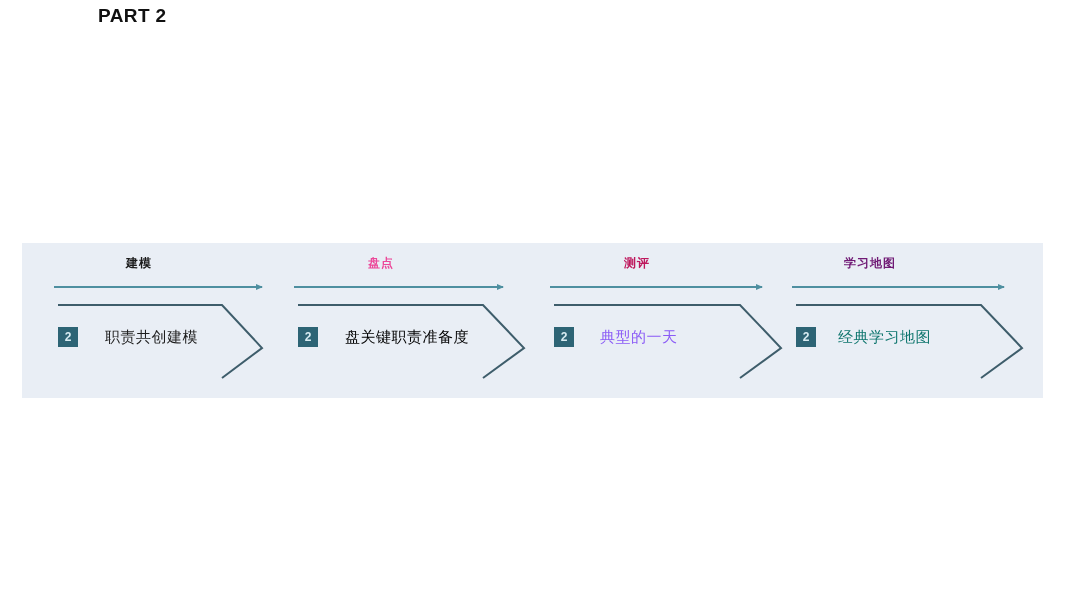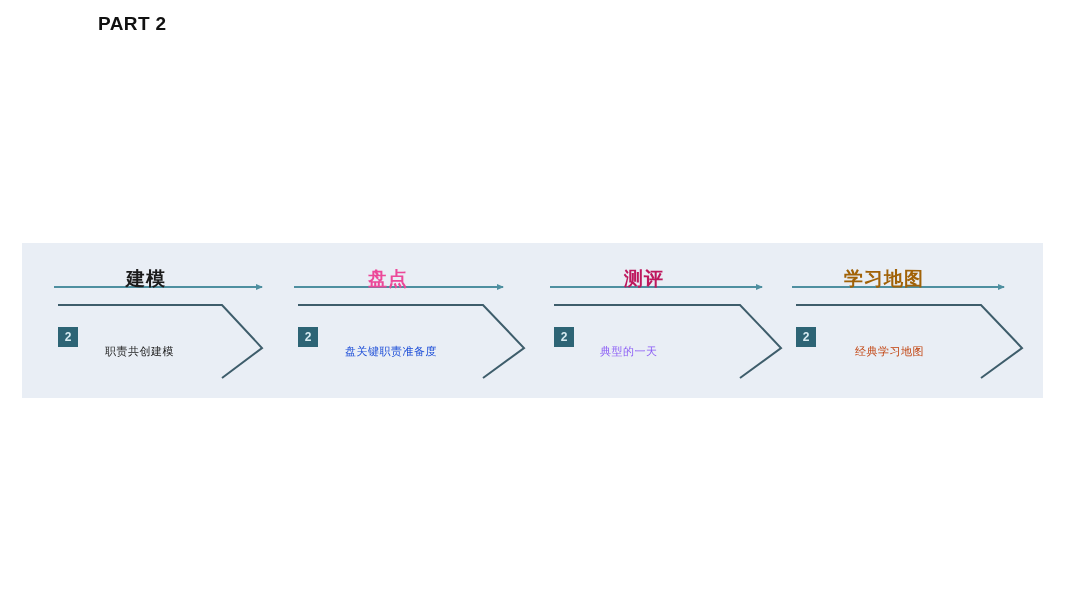--- a/index.html
+++ b/index.html
@@ -19,21 +19,20 @@
   
   #slide-title {
     position: absolute;
     left: 98px;
     top: 5px;
     font-size: 19px;
     font-weight: bold;
     color: #111111;
     letter-spacing: 0.4px;
     white-space: nowrap;
-    margin-top: 8px;
   }
 
   
   #process-band {
     position: absolute;
     left: 22px;
     top: 243px;
     width: 1021px;
     height: 155px;
     background: #e9eef5;
@@ -51,22 +50,22 @@
 
   
   .stage {
     position: absolute;
     top: 243px;
     height: 155px;
   }
 
   .stage-heading {
     position: absolute;
-    top: 23px;
-    font-size: 19px;
+    top: 12px;
+    font-size: 12px;
     font-weight: bold;
     color: #1b1b1b;
     white-space: nowrap;
     letter-spacing: 1px;
   }
 
   .stage-badge {
     position: absolute;
     top: 84px;
     width: 20px;
@@ -75,22 +74,22 @@
     color: #d8ecf2;
     font-size: 12px;
     font-weight: bold;
     line-height: 20px;
     text-align: center;
     font-family: "Liberation Sans", "DejaVu Sans", sans-serif;
   }
 
   .stage-label {
     position: absolute;
-    top: 101px;
-    font-size: 11px;
+    top: 85px;
+    font-size: 15px;
     color: #1d1d1d;
     white-space: nowrap;
     letter-spacing: 0.5px;
   }
 </style>
 </head>
 <body style="background: rgb(255, 255, 255);">
 
 <div id="slide-title">PART 2</div>
 
@@ -118,25 +117,25 @@
 
 <div id="stages-root">
     <div class="stage" style="left: 0px;">
       <div class="stage-heading" style="left: 126px; color: rgb(27, 27, 27);">建模</div>
       <div class="stage-badge" style="left: 58px; background: rgb(45, 100, 117); color: rgb(216, 236, 242);">2</div>
       <div class="stage-label" style="left: 105px; color: rgb(29, 29, 29);">职责共创建模</div>
     </div>
     <div class="stage" style="left: 0px;">
       <div class="stage-heading" style="left: 368px; color: #ec4899;">盘点</div>
       <div class="stage-badge" style="left: 298px; background: rgb(45, 100, 117); color: rgb(216, 236, 242);">2</div>
-      <div class="stage-label" style="left: 345px; color: #1d4ed8;">盘关键职责准备度</div>
+      <div class="stage-label" style="left: 345px; color: #000000;">盘关键职责准备度</div>
     </div>
     <div class="stage" style="left: 0px;">
       <div class="stage-heading" style="left: 624px; color: #be185d;">测评</div>
       <div class="stage-badge" style="left: 554px; background: rgb(45, 100, 117); color: rgb(216, 236, 242);">2</div>
       <div class="stage-label" style="left: 600px; color: #8b5cf6;">典型的一天</div>
     </div>
     <div class="stage" style="left: 0px;">
-      <div class="stage-heading" style="left: 844px; color: #a16207;">学习地图</div>
+      <div class="stage-heading" style="left: 844px; color: #701a75;">学习地图</div>
       <div class="stage-badge" style="left: 796px; background: rgb(45, 100, 117); color: rgb(216, 236, 242);">2</div>
-      <div class="stage-label" style="left: 838px; color: #c2410c; margin-left: 17px;">经典学习地图</div>
+      <div class="stage-label" style="left: 838px; color: #0f766e;">经典学习地图</div>
     </div>
   </div>
 
 </body></html>

